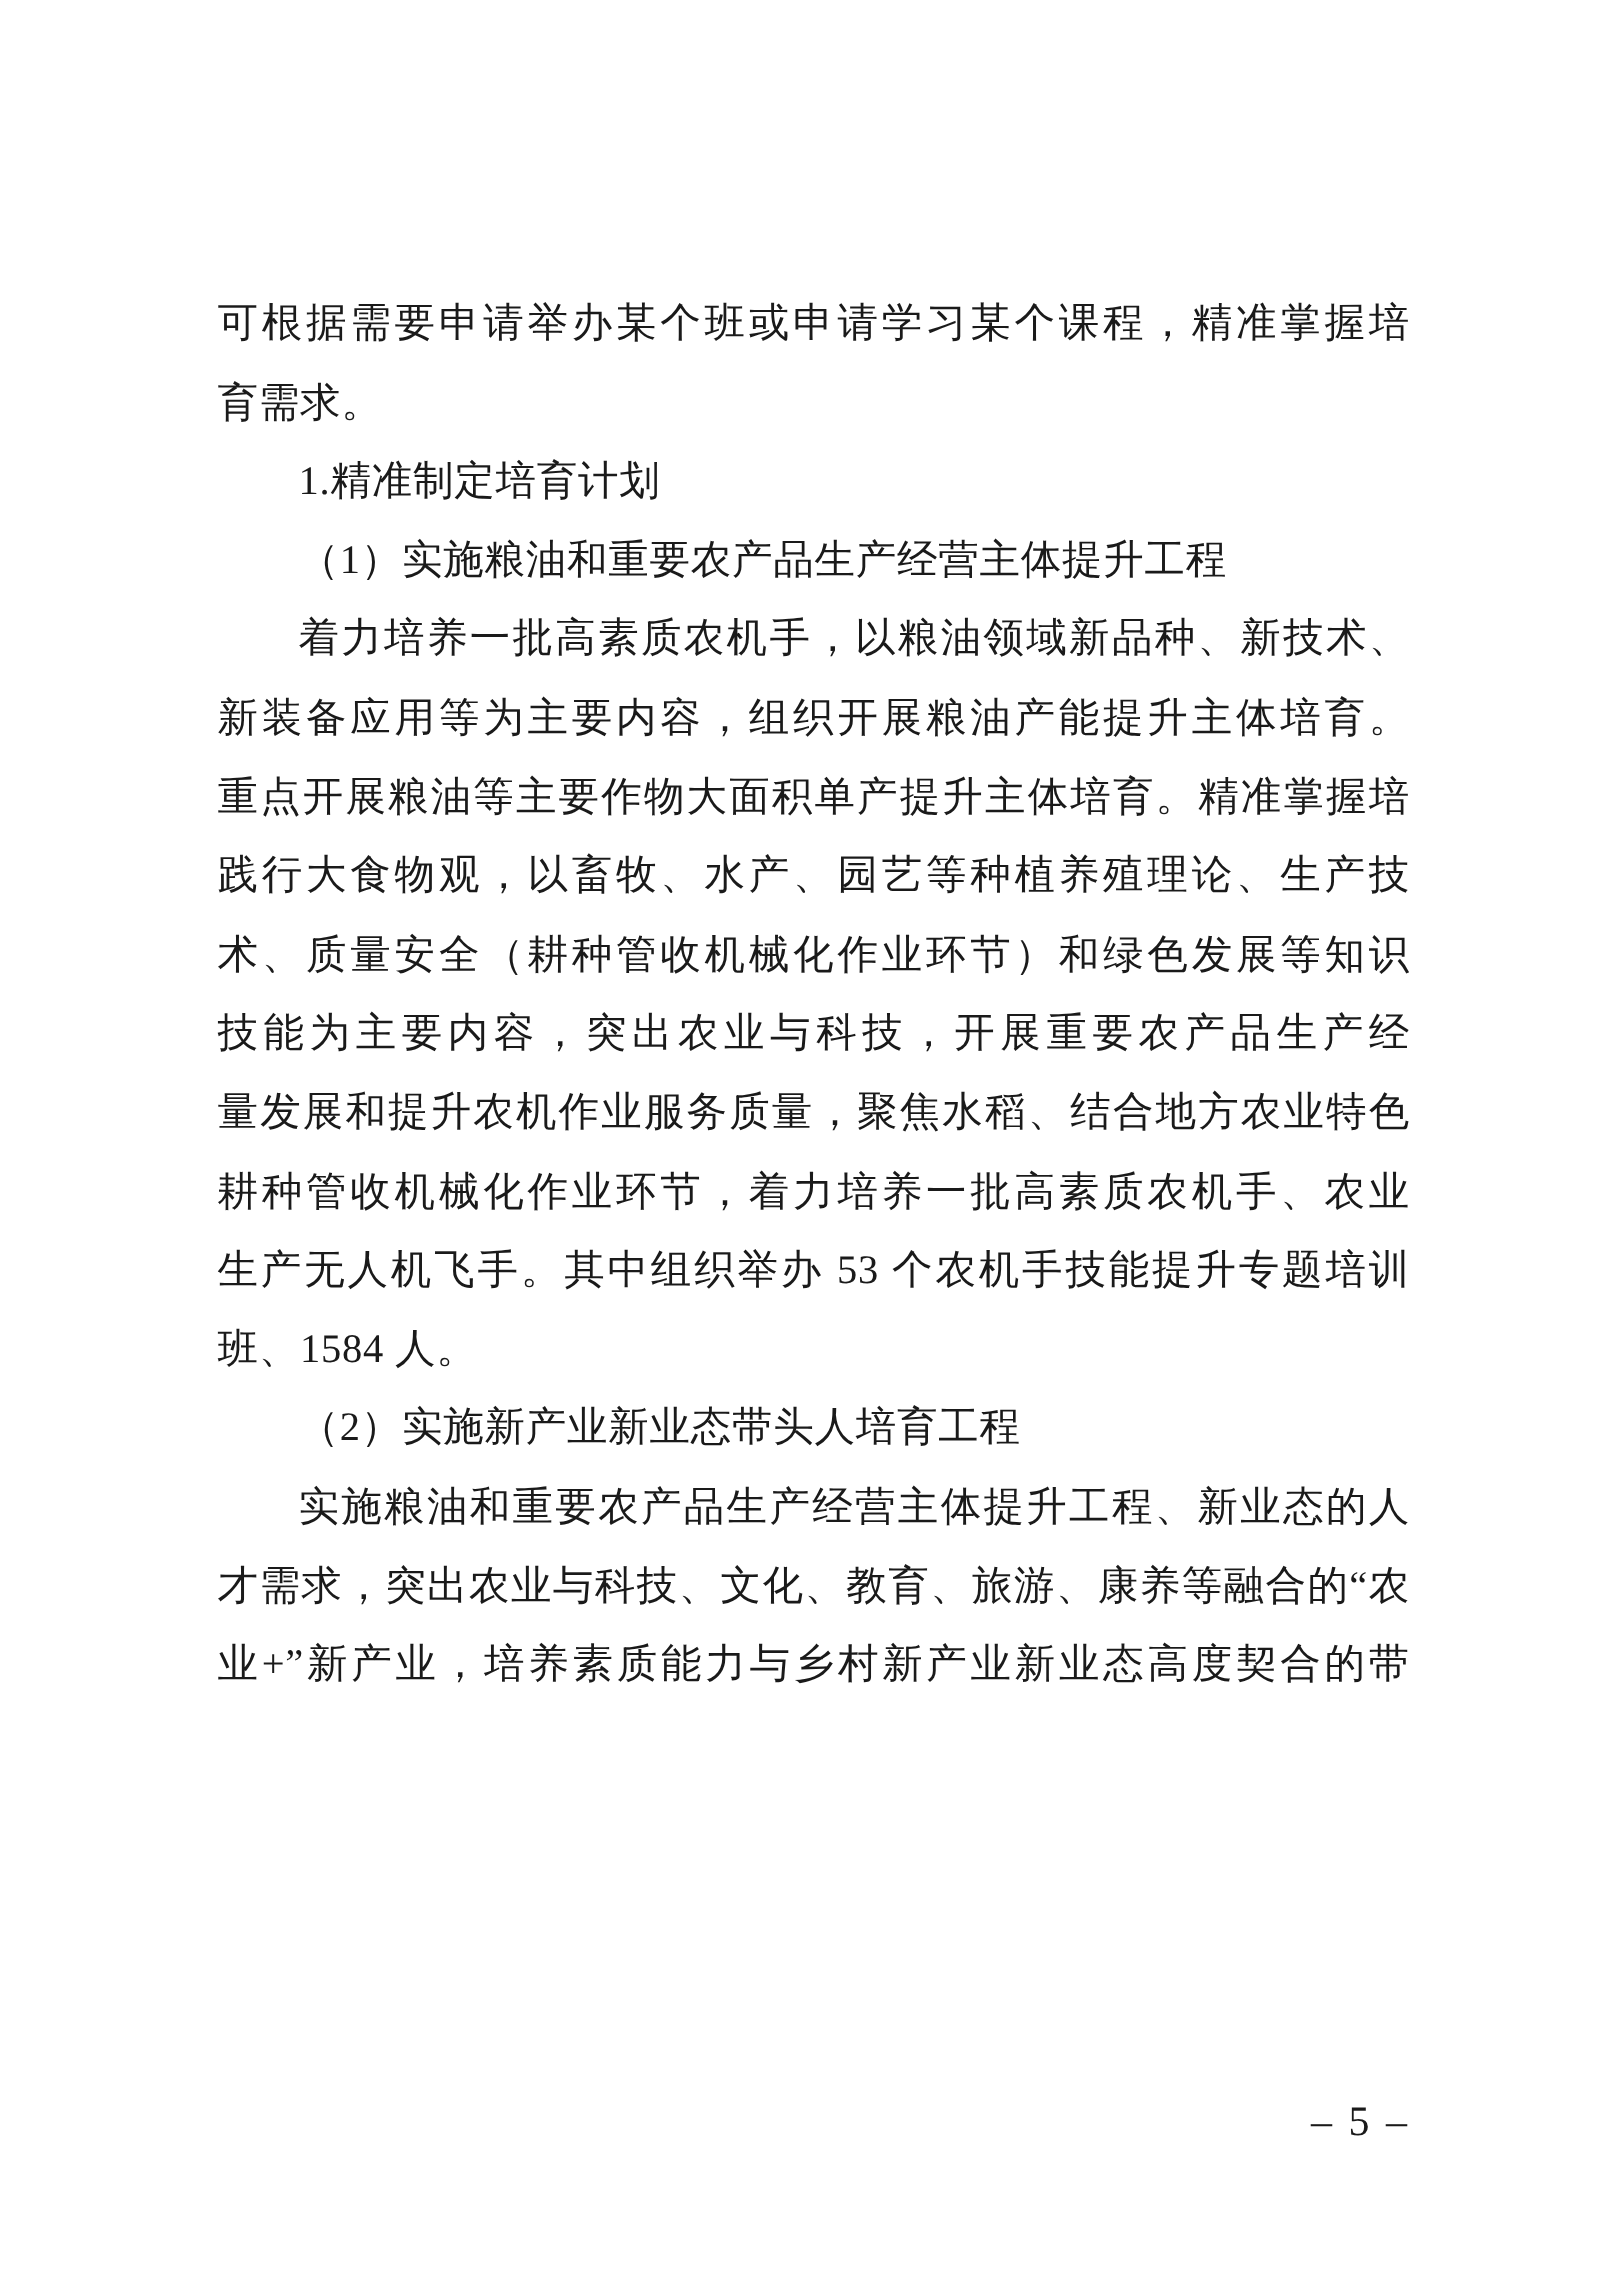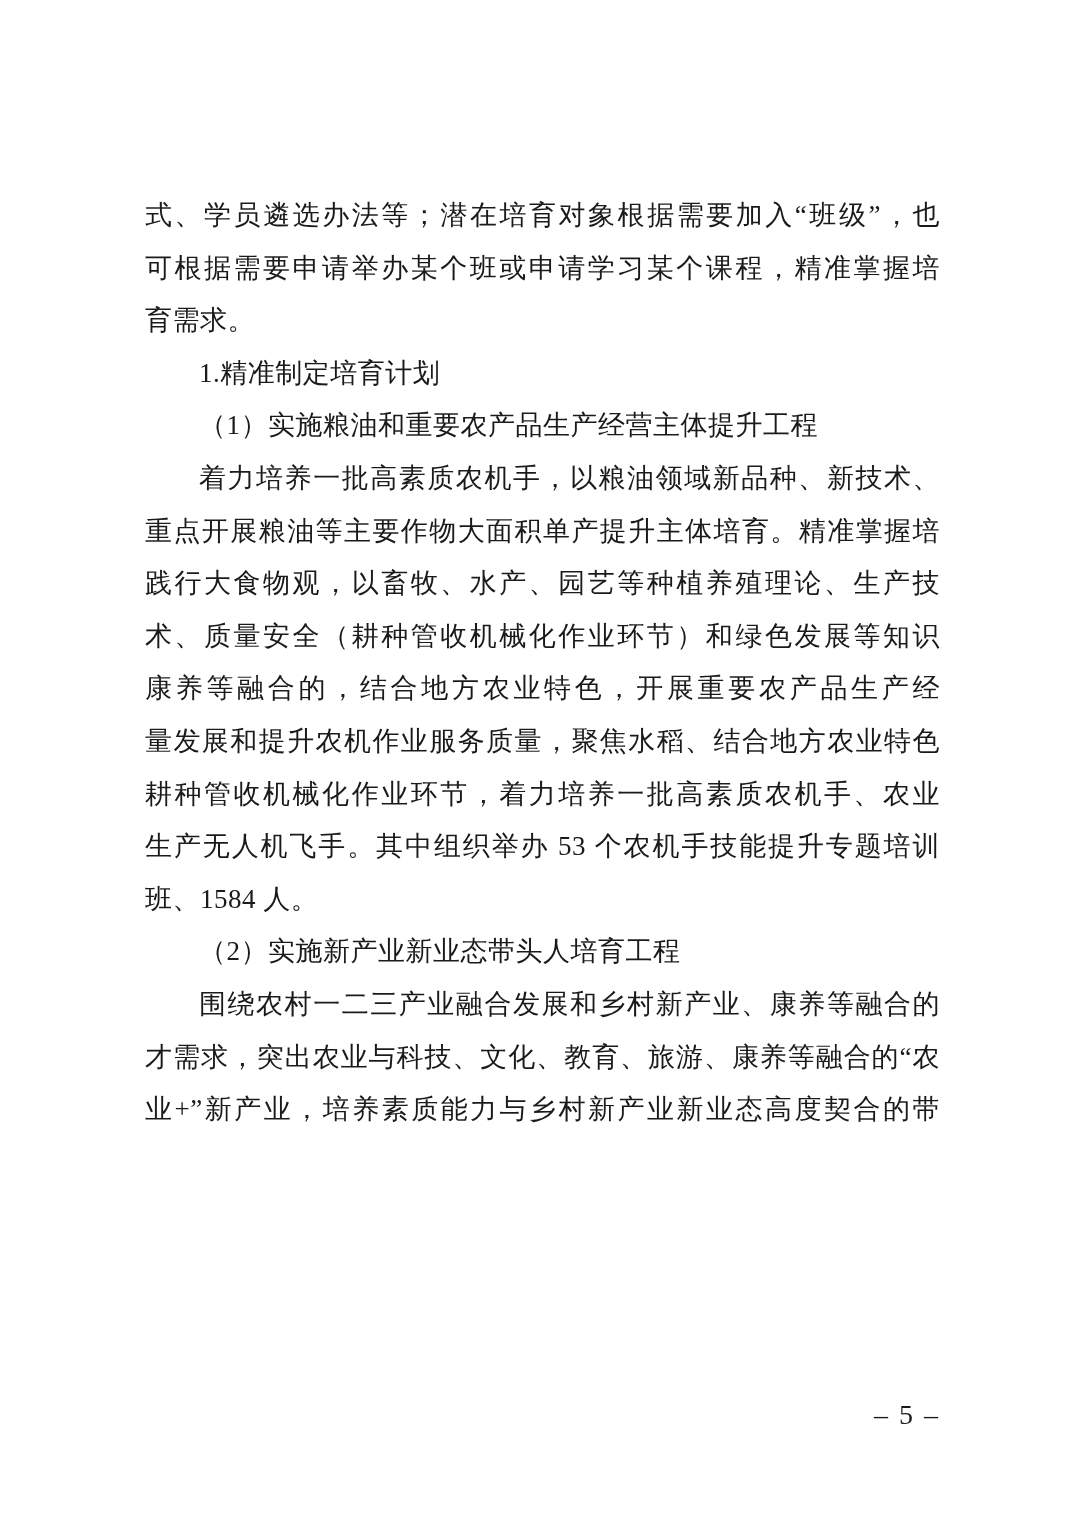--- a/index.html
+++ b/index.html
@@ -48,33 +48,33 @@
     line-height: 34px;
     letter-spacing: 2px;
     color: #1a1a1a;
   }
 </style>
 </head>
 <body>
 
 <div class="page" style="background: rgb(255, 255, 255); color: rgb(26, 26, 26);">
   <div class="content" id="lines-container">
-      <div class="line fill">式、学员遴选办法等；潜在培育对象根据需要加入“班级”，也</div>
       <div class="line fill">可根据需要申请举办某个班或申请学习某个课程，精准掌握培</div>
       <div class="line">育需求。</div>
       <div class="line indent">1.精准制定培育计划</div>
       <div class="line indent">（1）实施粮油和重要农产品生产经营主体提升工程</div>
       <div class="line fill indent">着力培养一批高素质农机手，以粮油领域新品种、新技术、</div>
+      <div class="line fill">新装备应用等为主要内容，组织开展粮油产能提升主体培育。</div>
       <div class="line fill">重点开展粮油等主要作物大面积单产提升主体培育。精准掌握培</div>
       <div class="line fill">践行大食物观，以畜牧、水产、园艺等种植养殖理论、生产技</div>
       <div class="line fill">术、质量安全（耕种管收机械化作业环节）和绿色发展等知识</div>
-      <div class="line fill">康养等融合的，结合地方农业特色，开展重要农产品生产经</div>
+      <div class="line fill">技能为主要内容，突出农业与科技，开展重要农产品生产经</div>
       <div class="line fill">量发展和提升农机作业服务质量，聚焦水稻、结合地方农业特色</div>
       <div class="line fill">耕种管收机械化作业环节，着力培养一批高素质农机手、农业</div>
       <div class="line fill">生产无人机飞手。其中组织举办 53 个农机手技能提升专题培训</div>
       <div class="line">班、1584 人。</div>
       <div class="line indent">（2）实施新产业新业态带头人培育工程</div>
-      <div class="line fill indent">围绕农村一二三产业融合发展和乡村新产业、康养等融合的</div>
+      <div class="line fill indent">实施粮油和重要农产品生产经营主体提升工程、新业态的人</div>
       <div class="line fill">才需求，突出农业与科技、文化、教育、旅游、康养等融合的“农</div>
       <div class="line fill">业+”新产业，培养素质能力与乡村新产业新业态高度契合的带</div>
     </div>
   <div class="footer">– 5 –</div>
 </div>
 
 </body></html>

